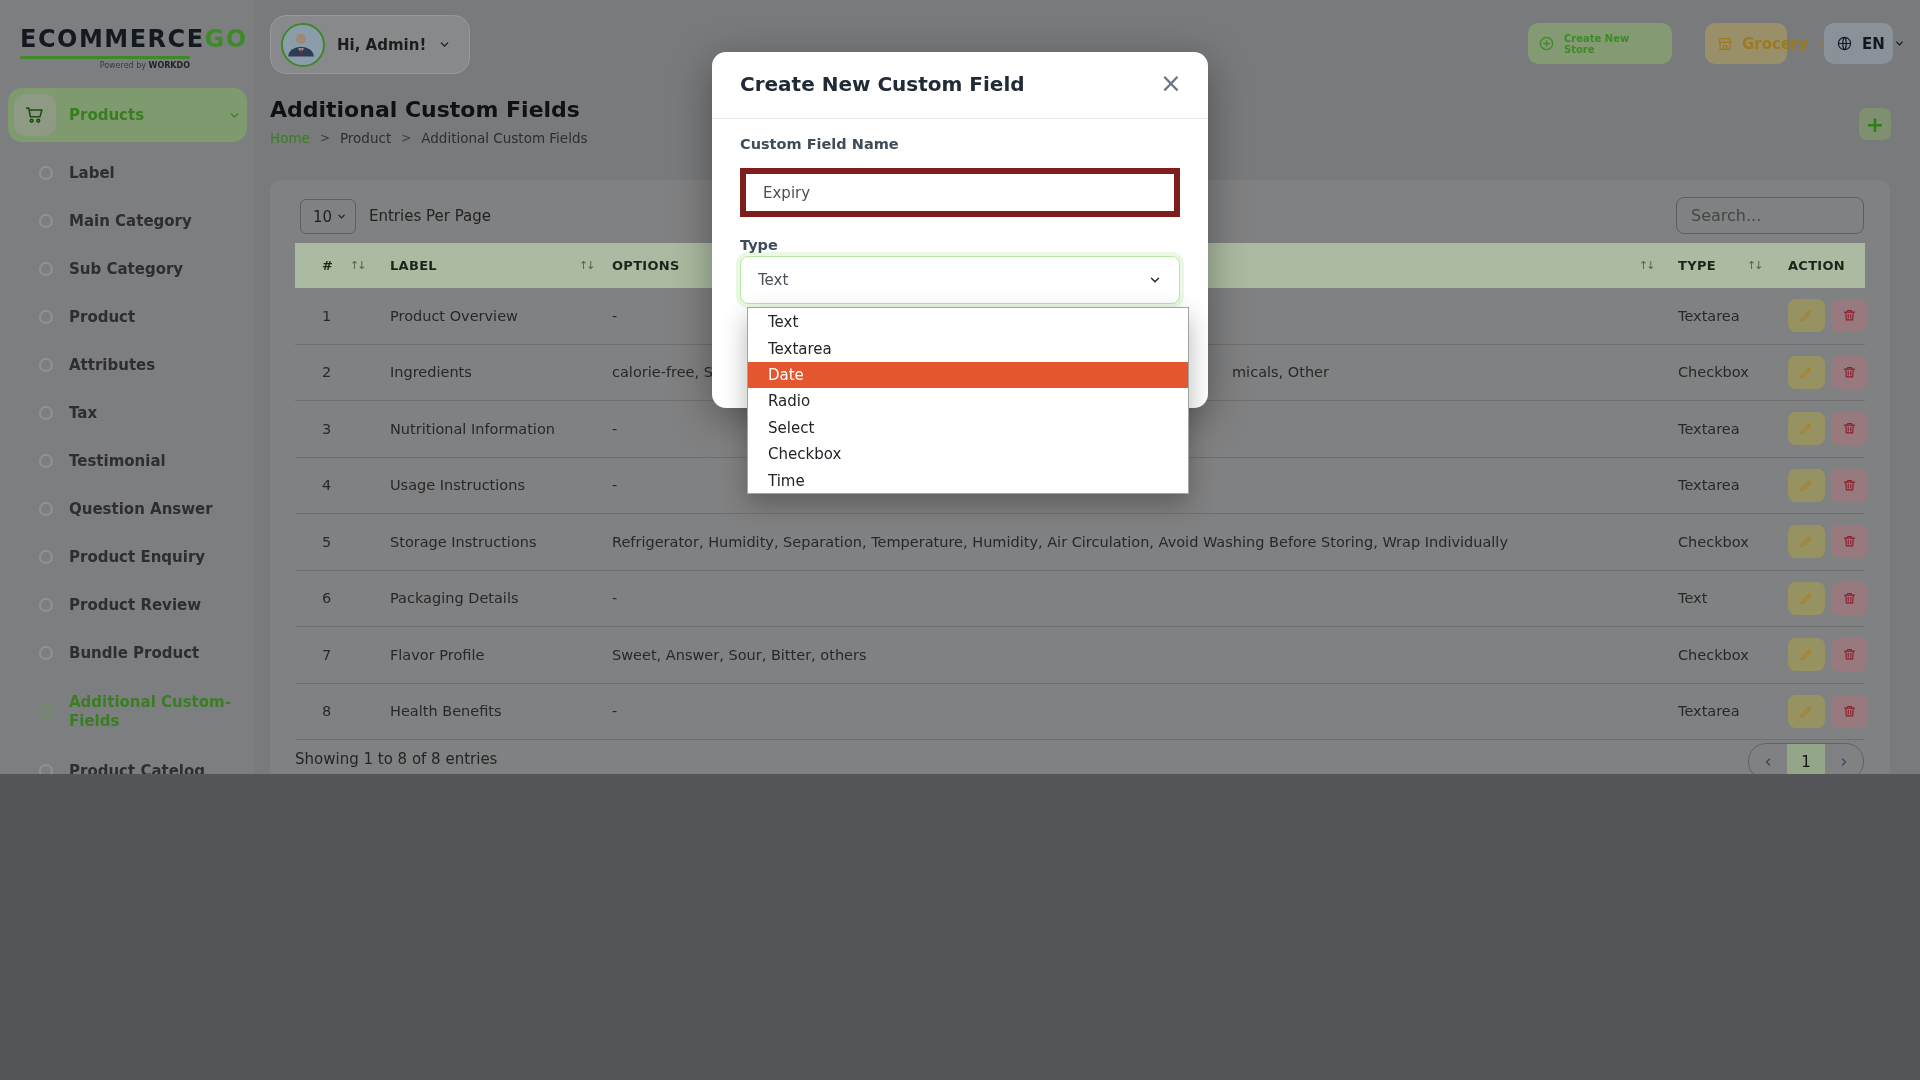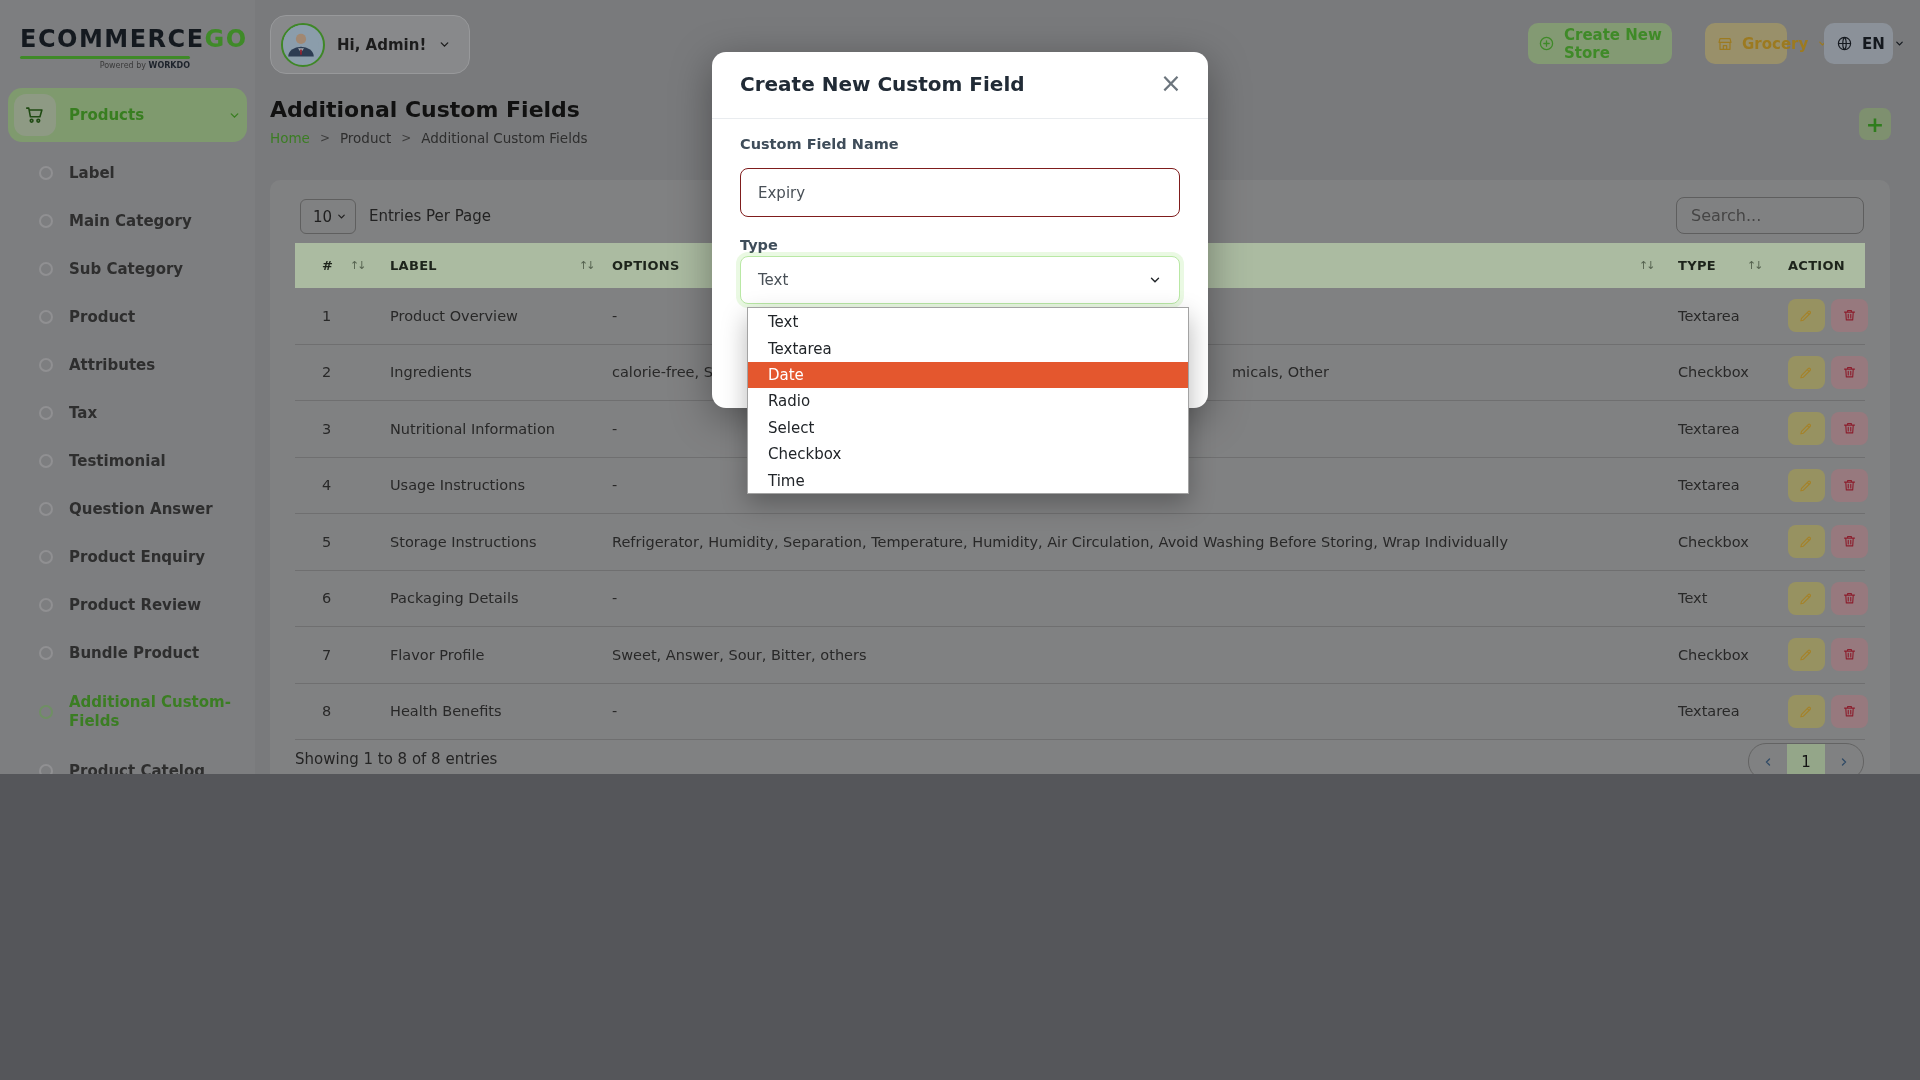--- a/index.html
+++ b/index.html
@@ -84,21 +84,21 @@
   .blue-scroll{position:absolute;left:150px;top:1074px;width:185px;height:6px;background:#2f6fe0;border-radius:3px;cursor:grab;}
 
   
   .modal{position:absolute;left:712px;top:52px;width:496px;height:356px;background:#ffffff;border-radius:14px;
      box-shadow:0 10px 40px rgba(0,0,0,.35);}
   .m-head{position:absolute;left:0;top:0;right:0;height:66px;border-bottom:1px solid #e9ecef;}
   .m-title{position:absolute;left:28px;top:20px;font-size:20px;font-weight:700;color:#212b36;}
   .m-close{position:absolute;right:20px;top:14px;width:34px;height:34px;display:flex;align-items:center;
      justify-content:center;font-size:26px;color:#6c757d;cursor:pointer;}
   .m-label{position:absolute;left:28px;font-size:14.5px;font-weight:700;color:#3f4d5a;}
-  .m-input{position:absolute;left:28px;width:440px;height:49px;border:1px solid #7f1d1d;border-radius:8px;
+  .m-input{position:absolute;left:28px;width:440px;height:49px;border:6px solid #7f1d1d;border-radius:0;
      font-size:15px;color:#495057;padding:0 17px;box-sizing:border-box;font-family:inherit;background:#fff;}
   .m-select{position:absolute;left:28px;top:204px;width:440px;height:48px;border:1px solid #b9e8a5;border-radius:8px;
      box-shadow:0 0 0 4px rgba(111,217,67,.15);display:flex;align-items:center;justify-content:space-between;
      padding:0 17px;box-sizing:border-box;font-size:15px;color:#495057;cursor:pointer;background:#fff;}
   .dropdown{position:absolute;left:747px;top:307px;width:442px;height:187px;background:#fff;
      border:1px solid #a3a3a3;box-shadow:0 10px 24px rgba(0,0,0,.28);box-sizing:border-box;padding-top:1px;}
   .dd-item{height:26.4px;display:flex;align-items:center;padding:0 20px;font-size:15px;color:#212529;cursor:pointer;}
   .dd-item.hl{color:#ffffff;}
 </style>
 </head>
@@ -240,21 +240,21 @@
     </span>
   </div>
 
   <div class="hbtn btn-create">
     <span>
         <svg width="17" height="17" viewBox="0 0 24 24" fill="none" stroke="#3f8a28" stroke-width="1.8" stroke-linecap="round">
           <circle cx="12" cy="12" r="8.6"></circle>
           <path d="M12 8.2v7.6M8.2 12h7.6"></path>
         </svg>
       </span>
-    <span style="font-size:15px;">Create New Store</span>
+    <span style="font-size:10px;">Create New Store</span>
   </div>
 
   <div class="hbtn btn-store">
     <span>
         <svg width="16" height="16" viewBox="0 0 24 24" fill="none" stroke="#9c7a20" stroke-width="1.8" stroke-linejoin="round">
           <path d="M4.5 9.5V20h15V9.5M3 9.5L4.5 4h15L21 9.5zM9.5 20v-5.5h5V20"></path>
         </svg>
       </span>
     <span>Grocery</span>
     <span>

